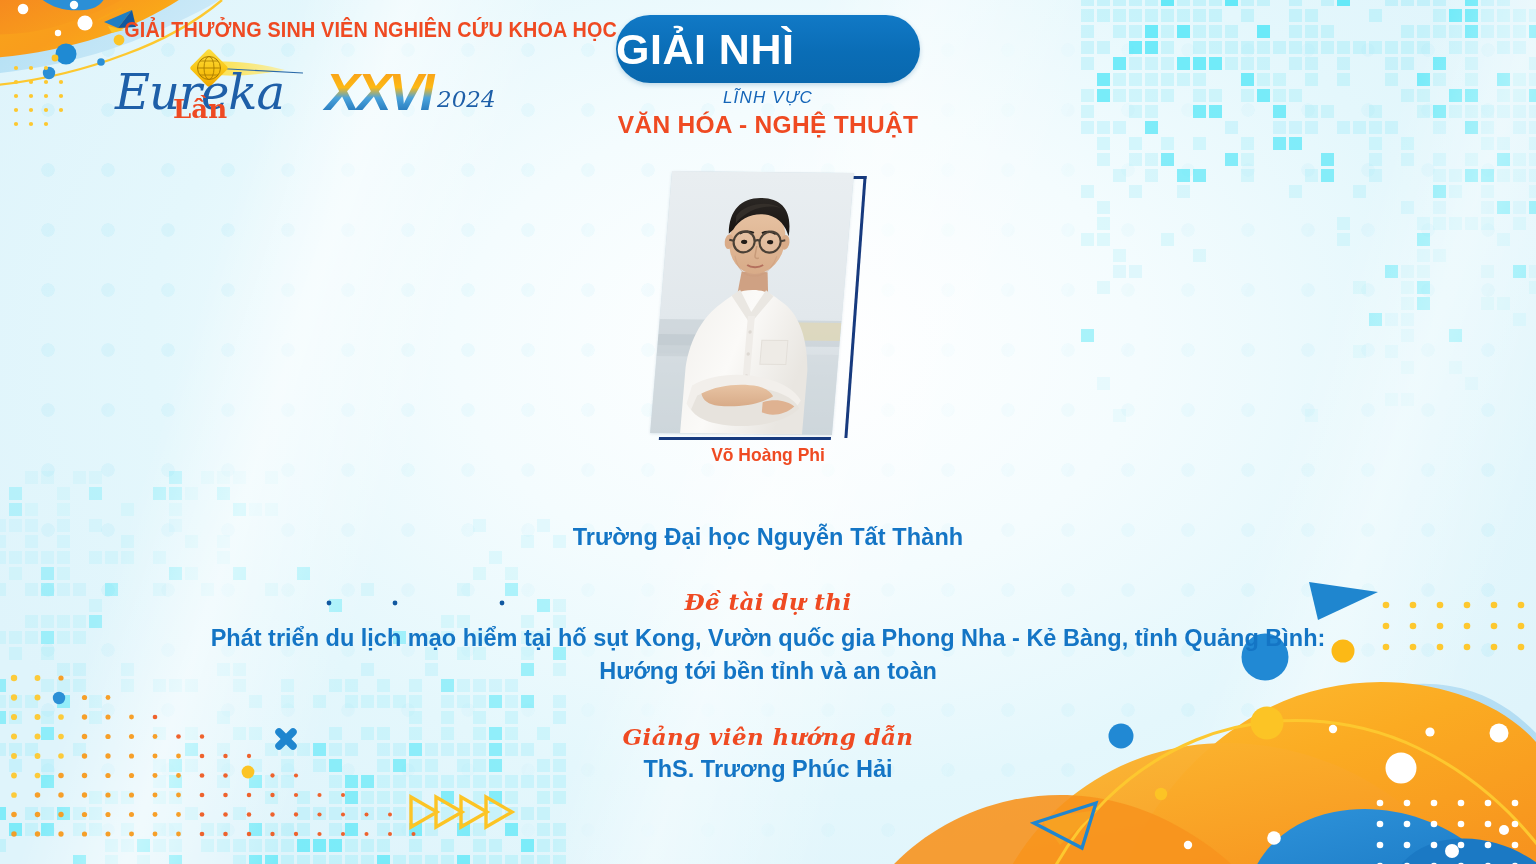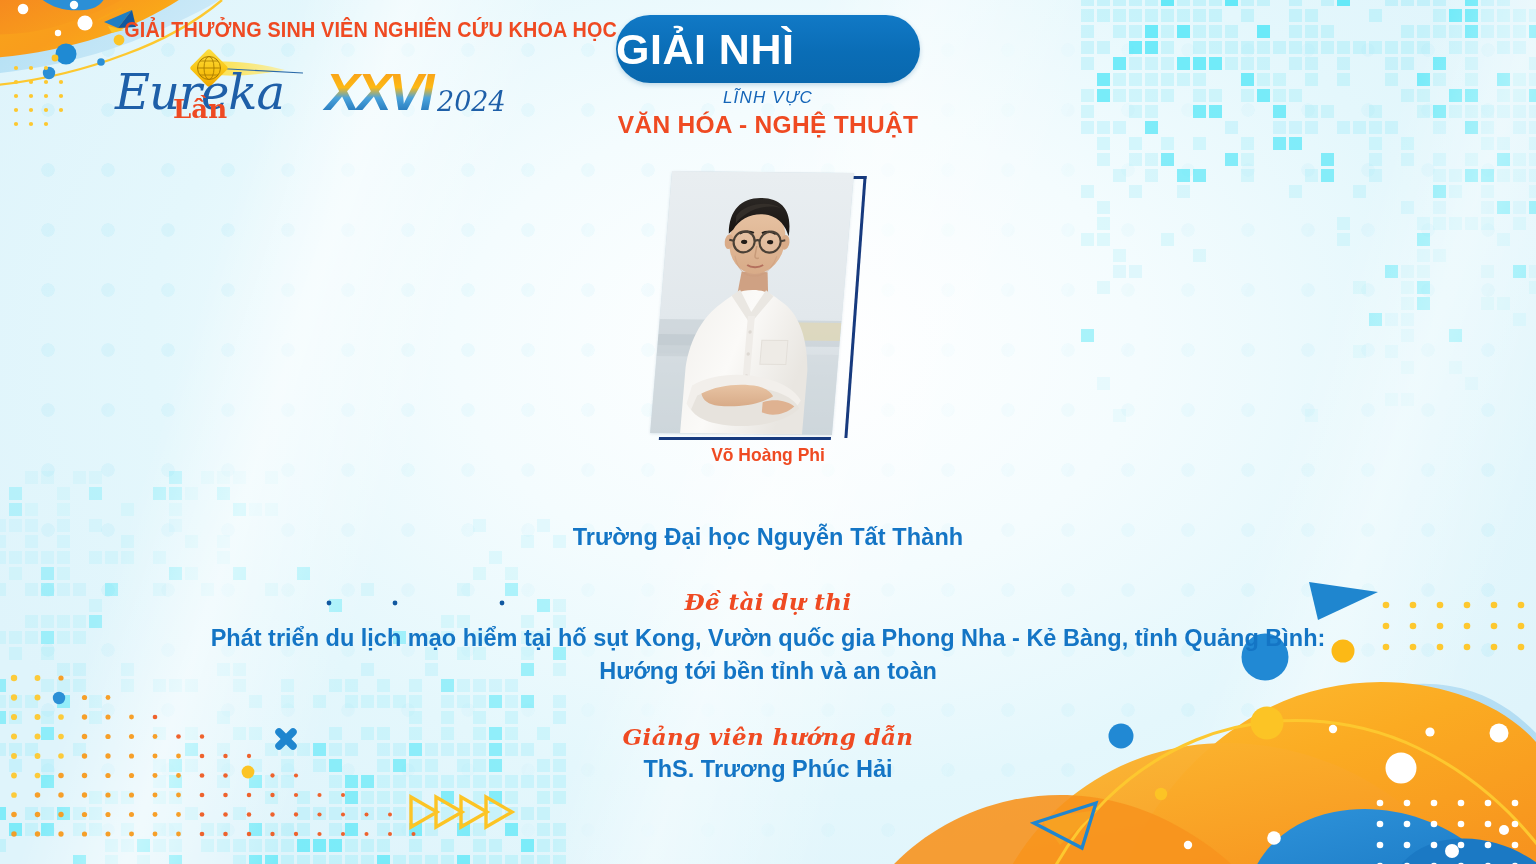--- a/index.html
+++ b/index.html
@@ -1171,21 +1171,21 @@
                   font-size:48px;color:#1e5fa8;letter-spacing:-1px;">
         <span>Eureka</span>
       </div>
 
       <div style="position:absolute;left:66px;top:46px;font-family:'DejaVu Serif',serif;
                   font-weight:bold;font-size:26px;color:#ee4a22;">
         <span>Lần</span>
       </div>
 
       <div style="position:absolute;left:330px;top:38px;font-family:'DejaVu Serif',serif;font-style:italic;
-                  font-size:27px;color:#1e5fa8;text-align:center;">
+                  font-size:23px;color:#1e5fa8;text-align:center;">
         <span>2024</span>
       </div>
     </div>
   </div>
 
   <div id="badge">
     <span id="badge-label">GIẢI NHÌ</span>
   </div>
   <div id="field-block">
     <div id="field-kicker">LĨNH VỰC</div>

